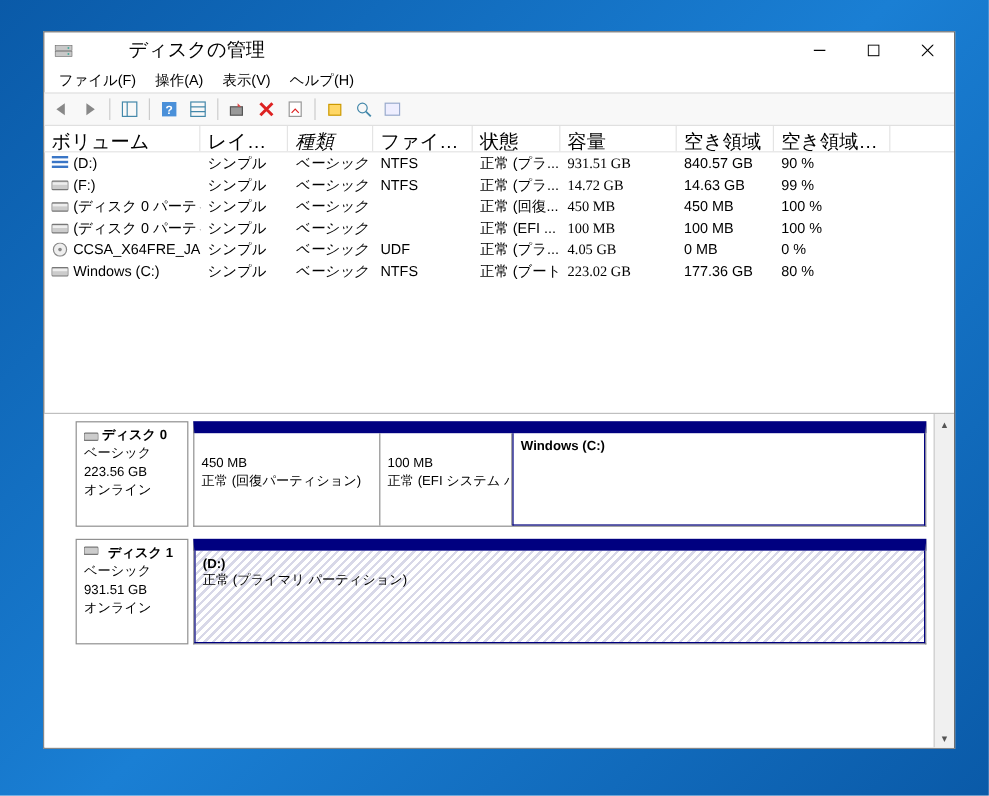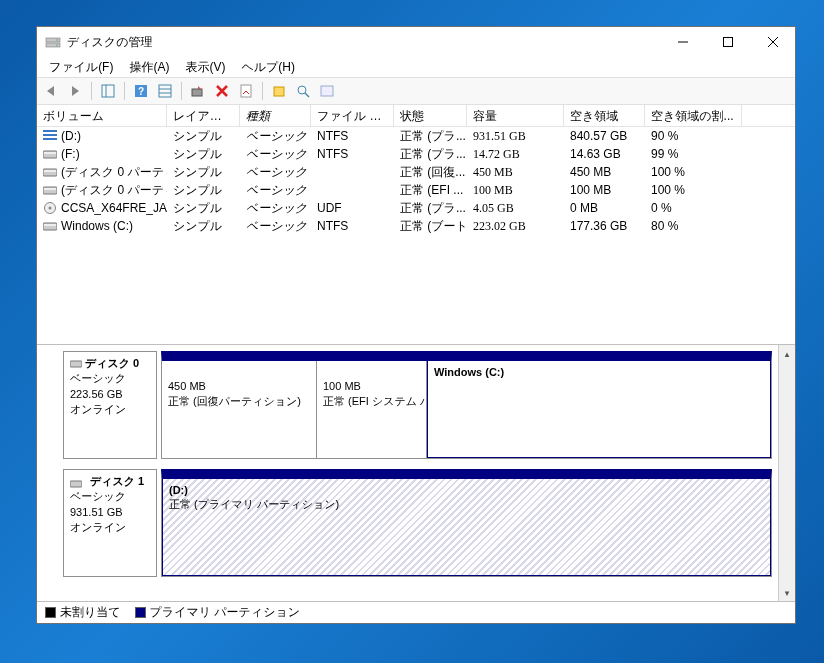--- a/index.html
+++ b/index.html
@@ -1,42 +1,42 @@
 <!DOCTYPE html>
 <html><head>
 <meta charset="utf-8">
 <style>
 * { box-sizing: border-box; margin: 0; padding: 0; font-family: "Yu Gothic UI", "Meiryo", sans-serif; }
 body { background: linear-gradient(135deg, #0a5aa8 0%, #1a7fd4 50%, #0a5aa8 100%); width: 824px; height: 663px; overflow: hidden; position: relative; }
 .window { position: absolute; left: 36px; top: 26px; width: 760px; height: 598px; background: #fff; border: 1px solid #707070; display: flex; flex-direction: column; }
 .titlebar { height: 30px; display: flex; align-items: center; padding-left: 8px; }
 .titlebar .icon { width: 16px; height: 16px; margin-right: 6px; display: flex; align-items: center; justify-content: center; }
-.titlebar .title { font-size: 12px; flex: 1; }
+.titlebar .title { font-size: 16px; flex: 1; margin-left: 40px; }
 .tb-btns { display: flex; }
 .tb-btn { width: 45px; height: 30px; display: flex; align-items: center; justify-content: center; font-size: 14px; font-family: "Segoe UI Symbol", sans-serif; }
 .menubar { height: 20px; display: flex; padding: 0 4px; font-size: 12px; }
 .menubar .mi { padding: 2px 8px; cursor: default; }
 .toolbar { height: 28px; border-top: 1px solid #e0e0e0; border-bottom: 1px solid #e0e0e0; display: flex; align-items: center; padding: 0 4px; gap: 4px; background: #f8f8f8; }
 .tbtn { width: 20px; height: 20px; display: flex; align-items: center; justify-content: center; font-size: 13px; cursor: default; }
 .tsep { width: 1px; height: 18px; background: #ccc; margin: 0 2px; }
 .listview { flex: 0 0 240px; border-bottom: 1px solid #bfbfbf; overflow: hidden; }
 .lv-header { display: flex; background: #fff; border-bottom: 1px solid #e4e4e4; height: 22px; }
-.lv-hcell { font-size: 12px; padding: 3px 6px; border-right: 1px solid #e4e4e4; white-space: nowrap; overflow: hidden; text-overflow: ellipsis; cursor: default; }
+.lv-hcell { font-size: 16px; padding: 3px 6px; border-right: 1px solid #e4e4e4; white-space: nowrap; overflow: hidden; text-overflow: ellipsis; cursor: default; }
 .lv-body { overflow: auto; height: calc(100% - 22px); }
 .lv-row { display: flex; height: 18px; font-size: 12px; }
 .lv-cell { padding: 1px 6px; white-space: nowrap; overflow: hidden; text-overflow: ellipsis; display: flex; align-items: center; }
 .lv-cell .vicon { width: 14px; height: 12px; margin-right: 4px; flex-shrink: 0; }
 .col0 { width: 130px; } .col1 { width: 73px; } .col2 { width: 71px; font-style: italic; } .col3 { width: 83px; } .col4 { width: 73px; } .col5 { width: 97px; font-family: Liberation Serif, serif; } .col6 { width: 81px; } .col7 { width: 97px; }
 .graphview { flex: 1; display: flex; background: #fff; overflow: hidden; }
 .gv-content { flex: 1; overflow-y: auto; padding: 6px; display: flex; flex-direction: column; gap: 10px; }
 .gv-scroll { width: 17px; background: #f0f0f0; border-left: 1px solid #cdcdcd; position: relative; }
 .gv-scroll .arrow { height: 17px; display: flex; align-items: center; justify-content: center; font-size: 9px; color: #555; }
 .gv-scroll .up { position: absolute; top: 0; width: 100%; }
 .gv-scroll .down { position: absolute; bottom: 0; width: 100%; }
-.diskrow { display: flex; height: 108px; border: none; padding-left: 20px; }
+.diskrow { display: flex; height: 88px; border: none; padding-left: 20px; }
 .diskinfo { width: 94px; border: 1px solid #909090; background: #fff; padding: 4px 6px; font-size: 11px; line-height: 1.4; }
 .diskinfo .dname { font-weight: bold; }
 .partmap { flex: 1; display: flex; margin-left: 4px; border-top: 10px solid #000080; border-left: 1px solid #909090; border-right: 1px solid #909090; border-bottom: 1px solid #909090; }
 .part { border-right: 1px solid #909090; padding: 4px 6px; font-size: 11px; line-height: 1.3; overflow: hidden; white-space: nowrap; }
 .part:last-child { border-right: none; }
 .part.primary { border: 1px solid #000080; border-top: none; margin: 0; }
 .part.stripes { background: repeating-linear-gradient(135deg, #fff, #fff 3px, #d8d8e8 3px, #d8d8e8 5px); border: 1px solid #000080; border-top:none; }
 .part .pname { font-weight: bold; }
 .legend { height: 22px; border-top: 1px solid #bfbfbf; display: flex; align-items: center; padding: 0 8px; font-size: 12px; gap: 4px; }
 .lswatch { width: 11px; height: 11px; border: 1px solid #606060; }
@@ -302,21 +302,21 @@
               <div>100 MB</div>
               <div>正常 (EFI システム パ</div>
             </div>
             <div class="part primary" style="flex: 1 1 0%;">
               <div class="pname">Windows  (C:)</div>
             </div>
           </div>
         </div>
         <div class="diskrow">
           <div class="diskinfo">
-            <div style="display:flex;align-items:flex-end;gap:8px">
+            <div style="display:flex;align-items:flex-start;gap:8px">
               <svg width="12" height="10">
                 <rect x="0" y="2" width="12" height="6" rx="1" fill="#ccc" stroke="#777"></rect>
               </svg>
               <span class="dname">ディスク 1</span>
             </div>
             <div>ベーシック</div>
             <div>931.51 GB</div>
             <div>オンライン</div>
           </div>
           <div class="partmap">
@@ -326,20 +326,13 @@
             </div>
           </div>
         </div>
       </div>
     <div class="gv-scroll">
       <div class="arrow up">▴</div>
       <div class="arrow down">▾</div>
     </div>
   </div>
 
-  <div class="legend">
-    <span class="lswatch" style="background:#000"></span>
-    <span>未割り当て</span>
-    <span style="width:6px"></span>
-    <span class="lswatch" style="background:#000080"></span>
-    <span>プライマリ パーティション</span>
-  </div>
 </div>
 
 </body></html>

